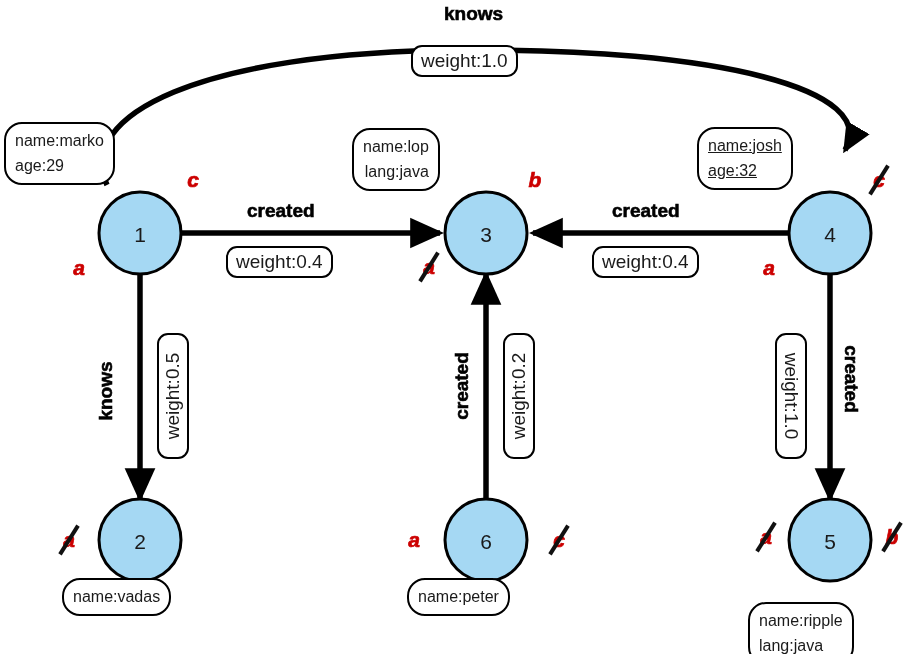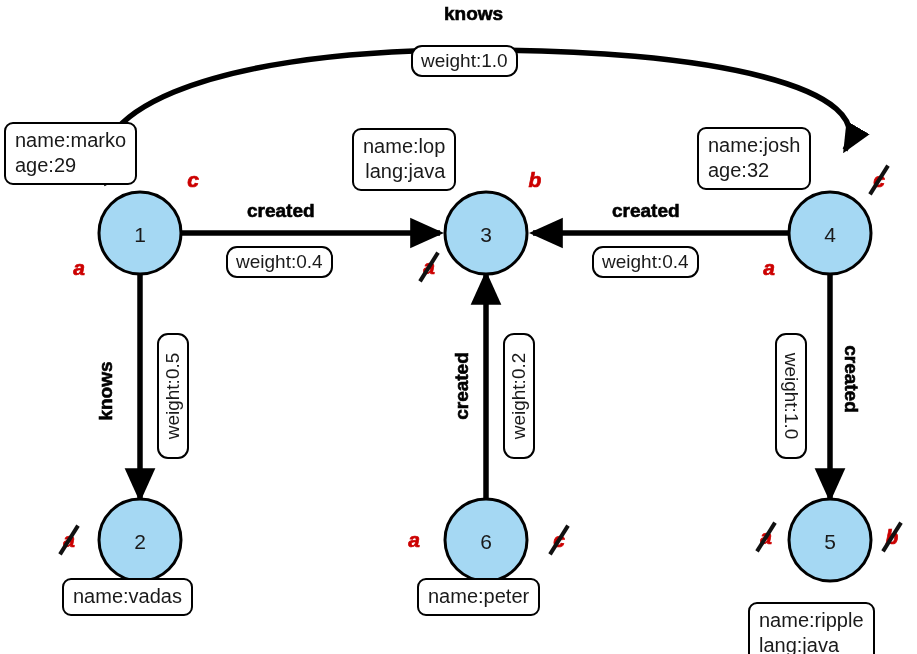--- a/index.html
+++ b/index.html
@@ -46,24 +46,24 @@
   .edge-curve {
     stroke: #000000;
     stroke-width: 5.5;
     fill: none;
   }
   
   .prop-box {
     position: absolute;
     background: #ffffff;
     border: 2.5px solid #000000;
-    border-radius: 9px;
+    border-radius: 18px;
     padding: 4px 9px 5px 9px;
     font-family: "Liberation Sans", sans-serif;
-    font-size: 20px;
+    font-size: 16px;
     line-height: 25px;
     color: #1a1a1a;
     white-space: nowrap;
     box-sizing: border-box;
   }
   .weight-box {
     position: absolute;
     background: #ffffff;
     border: 2.5px solid #000000;
     border-radius: 11px;
@@ -178,30 +178,30 @@
   <div class="prop-box" style="left:4px; top:122px;">
     <div>name:marko</div>
     <div>age:29</div>
   </div>
 
   <div class="prop-box" style="left:352px; top:128px;text-align:right;">
     <div>name:lop</div>
     <div>lang:java</div>
   </div>
 
-  <div class="prop-box" style="left:697px; top:127px;">
+  <div class="prop-box" style="left:697px; top:127px;text-decoration:underline;">
     <div>name:josh</div>
     <div>age:32</div>
   </div>
 
   <div class="prop-box" style="left:62px; top:578px;text-align:center;">
     <div>name:vadas</div>
   </div>
 
-  <div class="prop-box" style="left:407px; top:578px;margin-left:10px;">
+  <div class="prop-box" style="left:407px; top:578px;">
     <div>name:peter</div>
   </div>
 
   <div class="prop-box" style="left:748px; top:602px;">
     <div>name:ripple</div>
     <div>lang:java</div>
   </div>
 
   <div class="edge-name" style="left:444px; top:3px;">knows</div>
 

